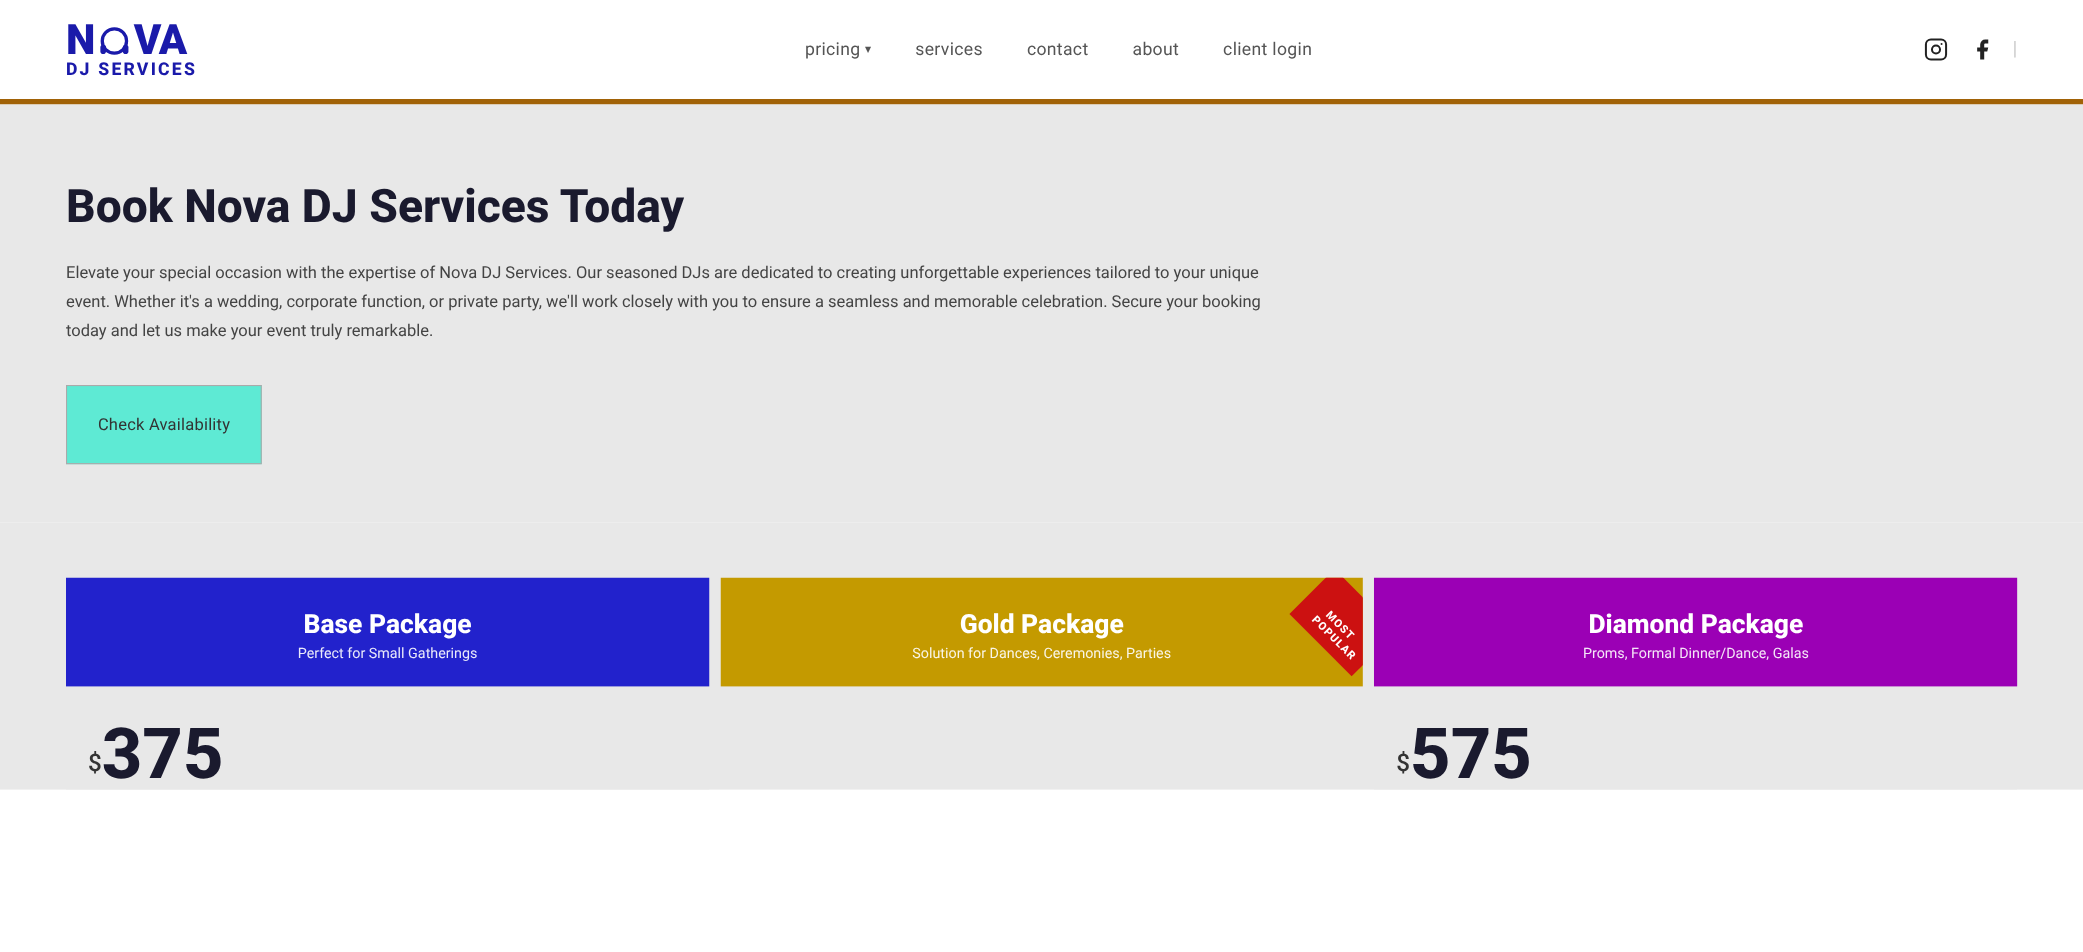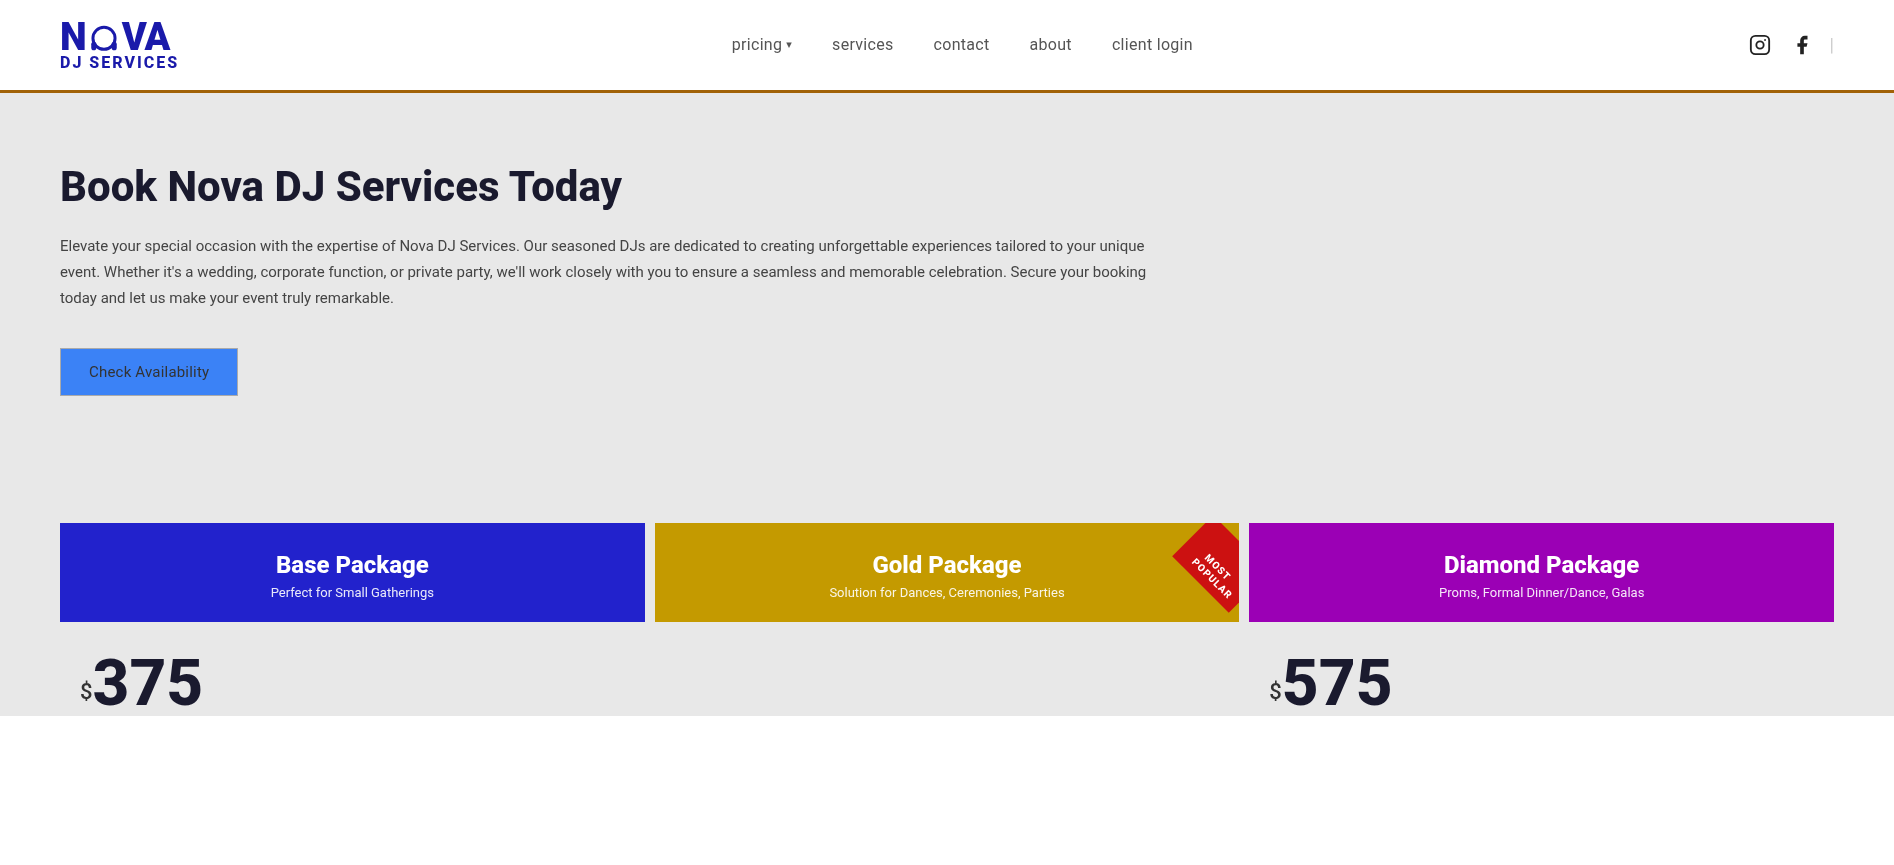--- a/index.html
+++ b/index.html
@@ -5,21 +5,21 @@
     * { margin: 0; padding: 0; box-sizing: border-box; }
     body { font-family: -apple-system, BlinkMacSystemFont, 'Segoe UI', Roboto, sans-serif; background: #fff; }
 
     
     header {
       display: flex;
       align-items: center;
       justify-content: space-between;
       padding: 18px 60px;
       background: #fff;
-      border-bottom: 3px solid #a16207;
+      border-bottom: 5px solid #a16207;
     }
     .logo-area {
       display: flex;
       align-items: center;
     }
     .logo-text {
       font-size: 38px;
       font-weight: 900;
       color: #1a1aaa;
       line-height: 1;
@@ -95,23 +95,23 @@
     }
     .hero-description {
       font-size: 15px;
       color: #444;
       line-height: 1.75;
       max-width: 1100px;
       margin-bottom: 36px;
     }
     .check-availability-btn {
       display: inline-block;
-      padding: 14px 28px;
+      padding: 26px 28px;
       border: 1.5px solid #aaa;
-      background: #3b82f6;
+      background: #5eead4;
       color: #333;
       font-size: 15px;
       font-weight: 400;
       cursor: pointer;
       text-decoration: none;
       letter-spacing: 0.2px;
     }
 
     
     .packages-section {

